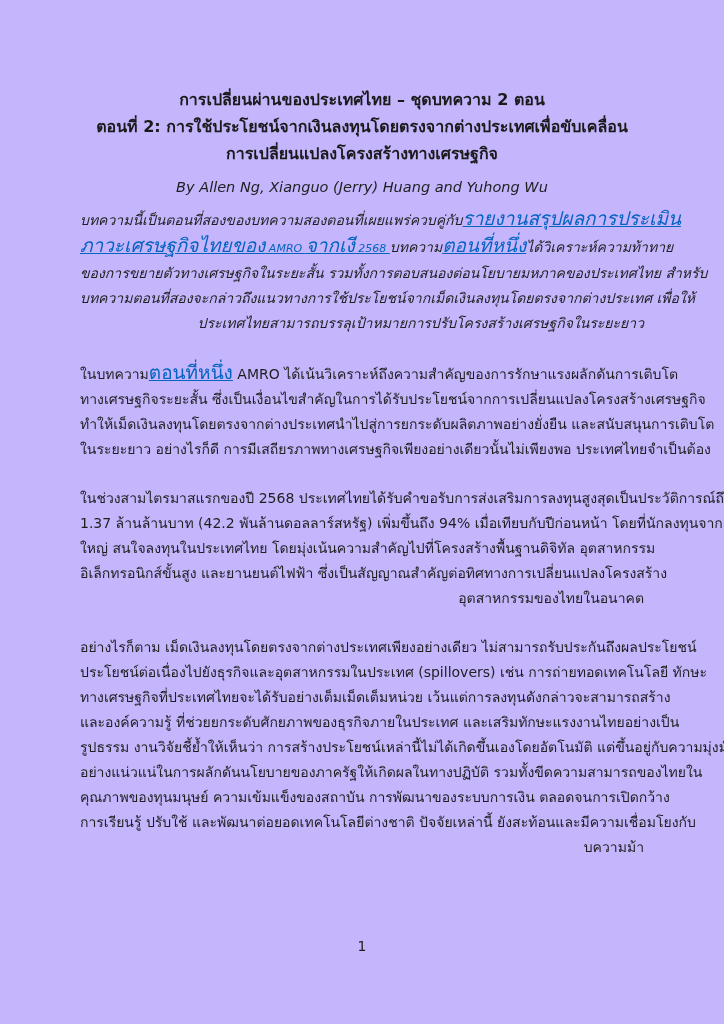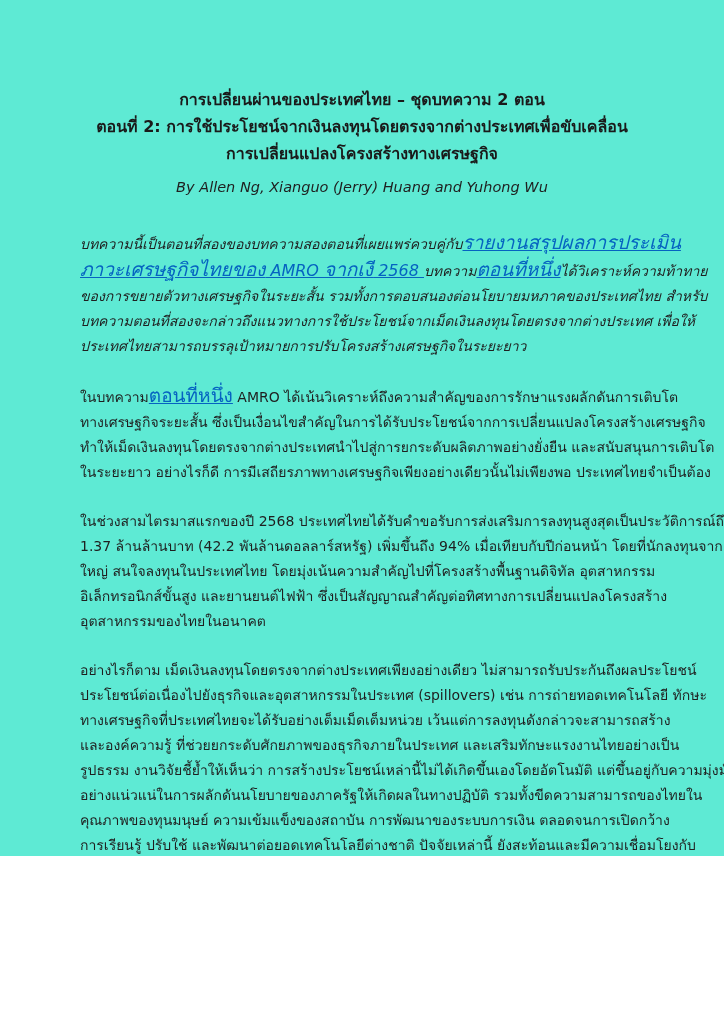--- a/index.html
+++ b/index.html
@@ -4,22 +4,22 @@
 <style>
   html, body {
     margin: 0;
     padding: 0;
     background: #ffffff;
     font-family: "DejaVu Sans", "Liberation Sans", sans-serif;
   }
   .page {
     position: relative;
     width: 724px;
-    height: 856px;
-    background: #5eead4;
+    height: 1024px;
+    background: #c4b5fd;
     box-sizing: border-box;
     padding: 86px 80px 0 80px;
     color: #1f1f1f;
     overflow: hidden;
   }
   .title-block {
     text-align: center;
   }
   .title-line {
     font-weight: bold;
@@ -27,42 +27,43 @@
     line-height: 27px;
     color: #1a1a1a;
     white-space: nowrap;
   }
   .byline {
     text-align: center;
     font-style: italic;
     font-size: 14.5px;
     line-height: 22px;
     margin-top: 9px;
-    margin-bottom: 32px;
+    margin-bottom: 8px;
     color: #1f1f1f;
   }
   .para {
     font-size: 14px;
     line-height: 25px;
     margin: 0 0 24px 0;
+    text-align: right;
   }
   .para.italic {
     font-style: italic;
   }
   .line {
     white-space: nowrap;
   }
   .doc-link {
     color: #0563C1;
     text-decoration: underline;
     font-size: 19px;
     cursor: pointer;
   }
   .doc-link.latin {
-    font-size: 16px;
+    font-size: 11px;
   }
   .page-footer {
     position: absolute;
     left: 0;
     right: 0;
     top: 938px;
     text-align: center;
     font-size: 14px;
     color: #1f1f1f;
   }

